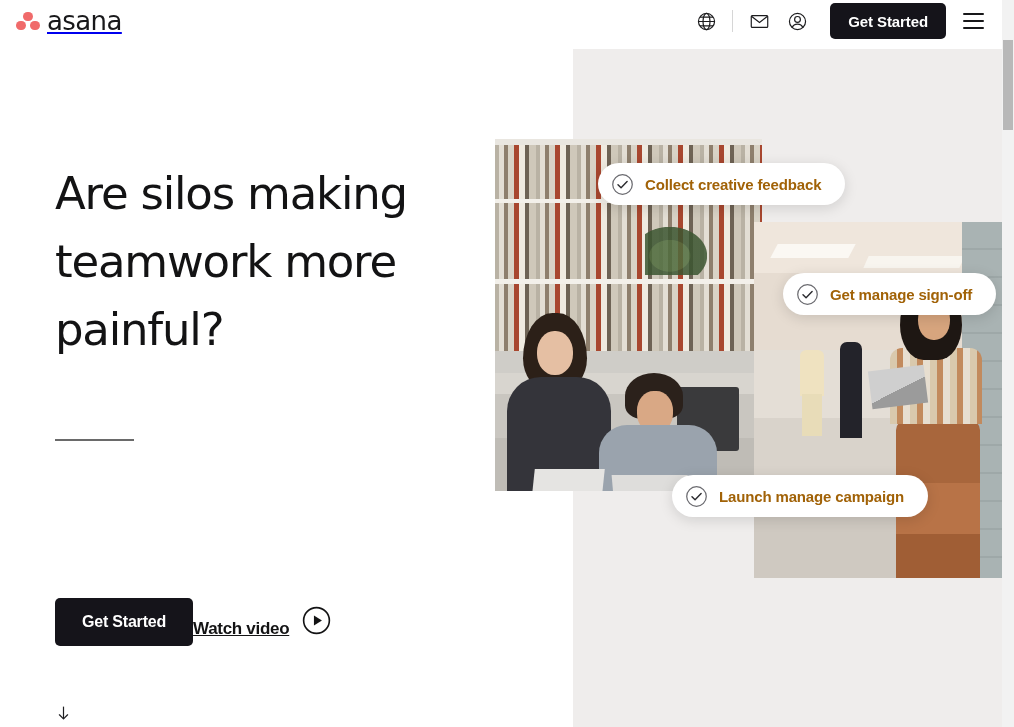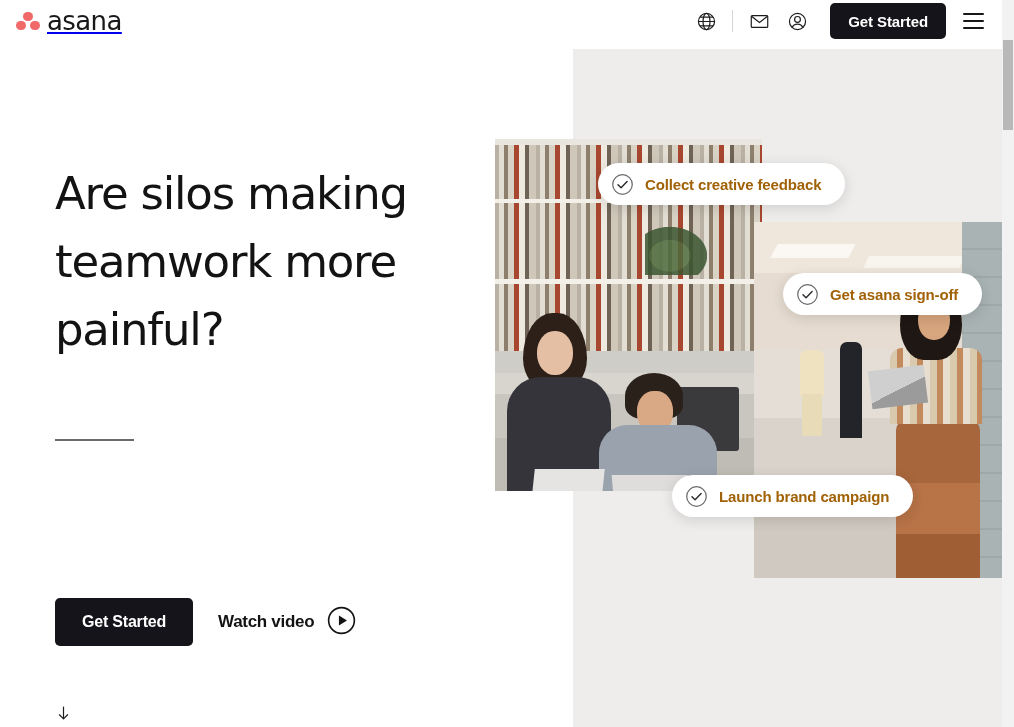--- a/index.html
+++ b/index.html
@@ -195,21 +195,21 @@
     position:absolute; left:55px; top:598px; display:flex; align-items:center; z-index:20;
   }
   .cta-primary {
     background:#15141a; color:#fff; border:none; border-radius:5px;
     height:48px; padding:0 27px; cursor:pointer;
     font-family:"Liberation Sans", sans-serif;
     font-size:16px; font-weight:700; letter-spacing:-0.2px;
     display:flex; align-items:center; justify-content:center;
   }
   .cta-secondary {
-    display:flex; align-items:center; gap:13px; margin-left:25px; cursor:pointer;
+    display:flex; align-items:flex-end; gap:13px; cursor:pointer;text-decoration:underline;
   }
   .cta-secondary .wlabel {
     font-size:17px; font-weight:700; letter-spacing:-0.3px; color:#131314;
   }
 
   .scroll-cue { position:absolute; left:55px; top:702px; z-index:20; }
 </style>
 </head>
 <body>
 
@@ -259,31 +259,31 @@
   <span class="tlabel">Collect creative feedback</span>
 </div>
 
 <div class="task-card card-2">
   <span class="check">
     <svg viewBox="0 0 24 24" width="23" height="23" fill="none" stroke="#6b6b70" stroke-width="1.3">
       <circle cx="12" cy="12" r="10.2"></circle>
       <path d="M7.3 12.2 L10.5 15.3 L16.8 8.9" stroke="#2a2a2e" stroke-width="1.5" stroke-linecap="round" stroke-linejoin="round"></path>
     </svg>
   </span>
-  <span class="tlabel">Get asana sign-off</span>
+  <span class="tlabel">Get manage sign-off</span>
 </div>
 
 <div class="task-card card-3">
   <span class="check">
     <svg viewBox="0 0 24 24" width="23" height="23" fill="none" stroke="#6b6b70" stroke-width="1.3">
       <circle cx="12" cy="12" r="10.2"></circle>
       <path d="M7.3 12.2 L10.5 15.3 L16.8 8.9" stroke="#2a2a2e" stroke-width="1.5" stroke-linecap="round" stroke-linejoin="round"></path>
     </svg>
   </span>
-  <span class="tlabel">Launch brand campaign</span>
+  <span class="tlabel">Launch manage campaign</span>
 </div>
 
 <div class="header">
 
   <a class="logo" href="#">
     <span class="logo-dots">
       <i class="d1"></i>
         <i class="d2"></i>
         <i class="d3"></i>
     </span>

